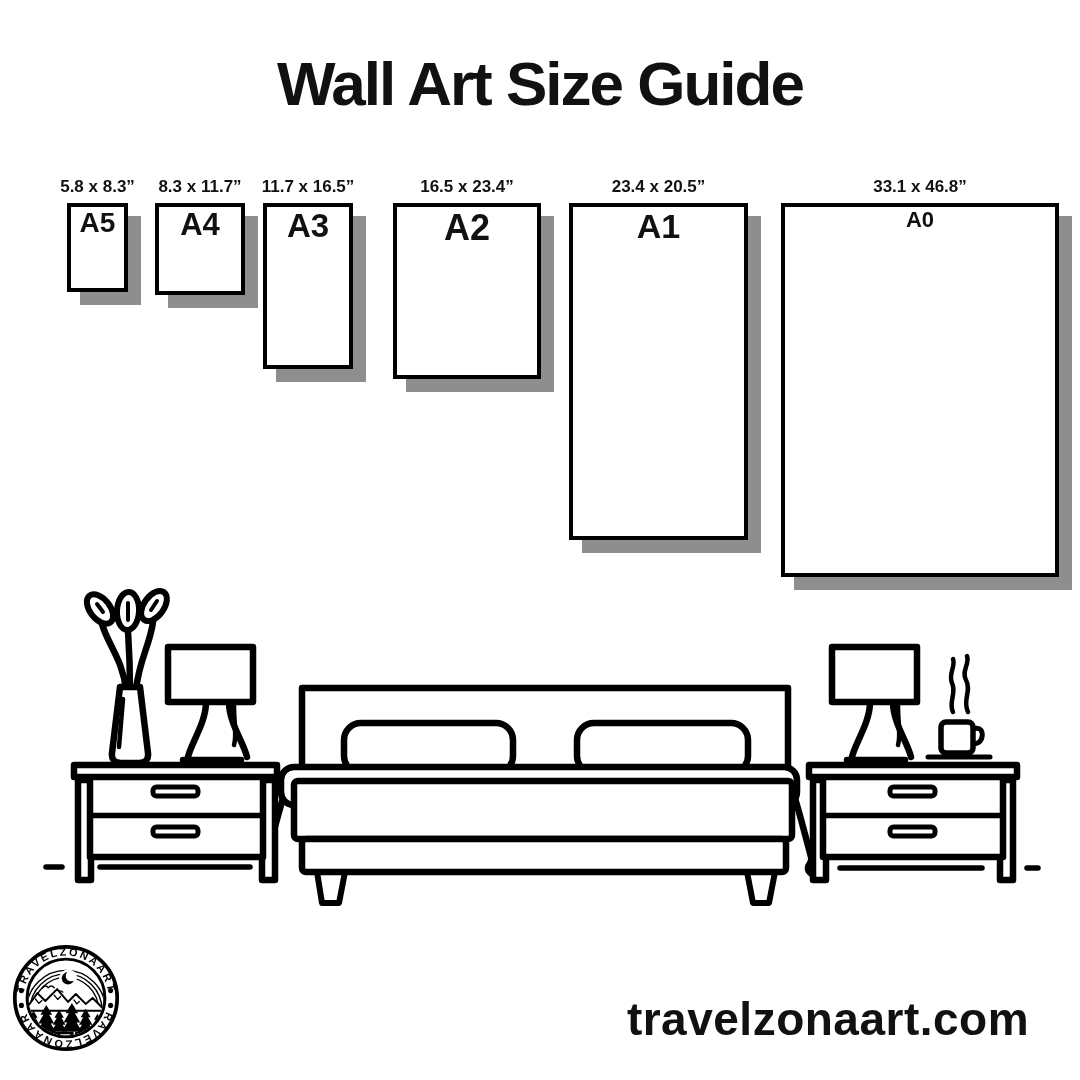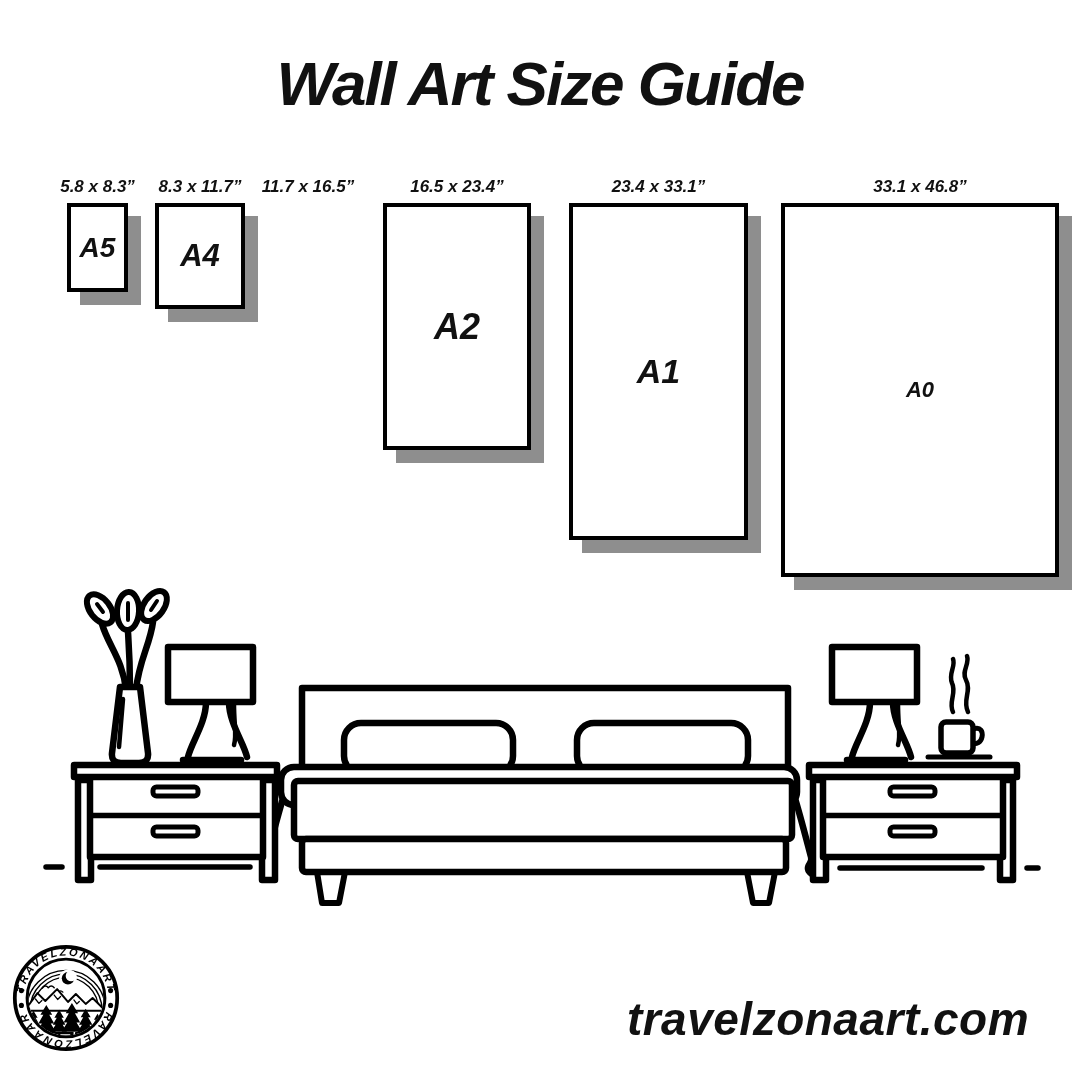--- a/index.html
+++ b/index.html
@@ -10,21 +10,20 @@
   }
   html,body{margin:0;padding:0;background:#e8e8e8;}
   .canvas{
     position:relative;
     width:1080px;height:1080px;
     margin:0 auto;
     background:var(--background);
     overflow:hidden;
     font-family:"Liberation Sans","DejaVu Sans",sans-serif;
     color:var(--ink);
-    font-style:italic;
   }
   .title{
     position:absolute;top:48px;left:0;right:0;
     text-align:center;
     font-size:62px;font-weight:700;letter-spacing:-2px;
     color:var(--ink);
     margin:0;
   }
   .paper-item{
     position:absolute;top:177px;
@@ -36,21 +35,21 @@
     white-space:nowrap;
     color:var(--ink);
   }
   .paper{
     margin-top:6px;
     width:100%;
     box-sizing:border-box;
     background:var(--background);
     border:4px solid var(--line);
     box-shadow:13px 13px 0 var(--shadow);
-    display:flex;align-items:center;justify-content:center;
+    display:flex;justify-content:center;
   }
   .paper-name{
     font-weight:700;color:var(--ink);
   }
   .scene{
     position:absolute;left:0;top:575px;
     width:1080px;height:340px;
     color:var(--line);
   }
   .logo{
@@ -80,38 +79,41 @@
 
     <div class="paper-item" style="left:67px;width:61px">
       <div class="dim-label">5.8 x 8.3”</div>
       <div class="paper" style="height:89px">
         <span class="paper-name" style="font-size:28px">A5</span>
       </div>
     </div>
 
     <div class="paper-item" style="left:155px;width:90px">
       <div class="dim-label">8.3 x 11.7”</div>
-      <div class="paper" style="height:106px">
+      <div class="paper" style="height:92px">
         <span class="paper-name" style="font-size:31px">A4</span>
       </div>
     </div>
 
     <div class="paper-item" style="left:263px;width:90px">
       <div class="dim-label">11.7 x 16.5”</div>
-    </div>
-
-    <div class="paper-item" style="left:383px;width:148px">
+      <div class="paper" style="height:166px">
+        <span class="paper-name" style="font-size:33px">A3</span>
+      </div>
+    </div>
+
+    <div class="paper-item" style="left:393px;width:148px">
       <div class="dim-label">16.5 x 23.4”</div>
-      <div class="paper" style="height:247px">
+      <div class="paper" style="height:176px">
         <span class="paper-name" style="font-size:36px">A2</span>
       </div>
     </div>
 
     <div class="paper-item" style="left:569px;width:179px">
-      <div class="dim-label">23.4 x 33.1”</div>
+      <div class="dim-label">23.4 x 20.5”</div>
       <div class="paper" style="height:337px">
         <span class="paper-name" style="font-size:34px">A1</span>
       </div>
     </div>
 
     <div class="paper-item" style="left:781px;width:278px">
       <div class="dim-label">33.1 x 46.8”</div>
       <div class="paper" style="height:374px">
         <span class="paper-name" style="font-size:22px">A0</span>
       </div>

